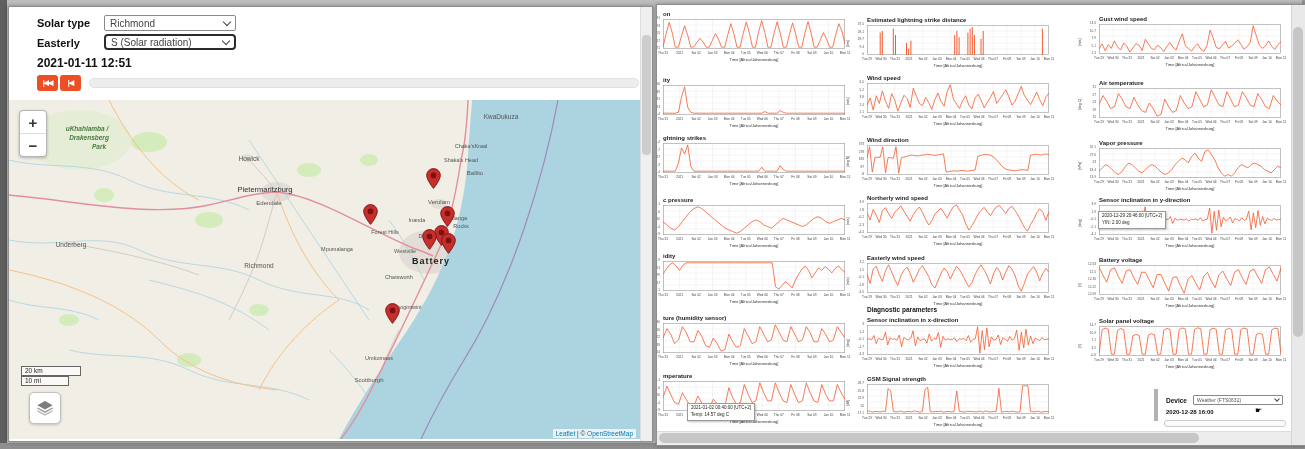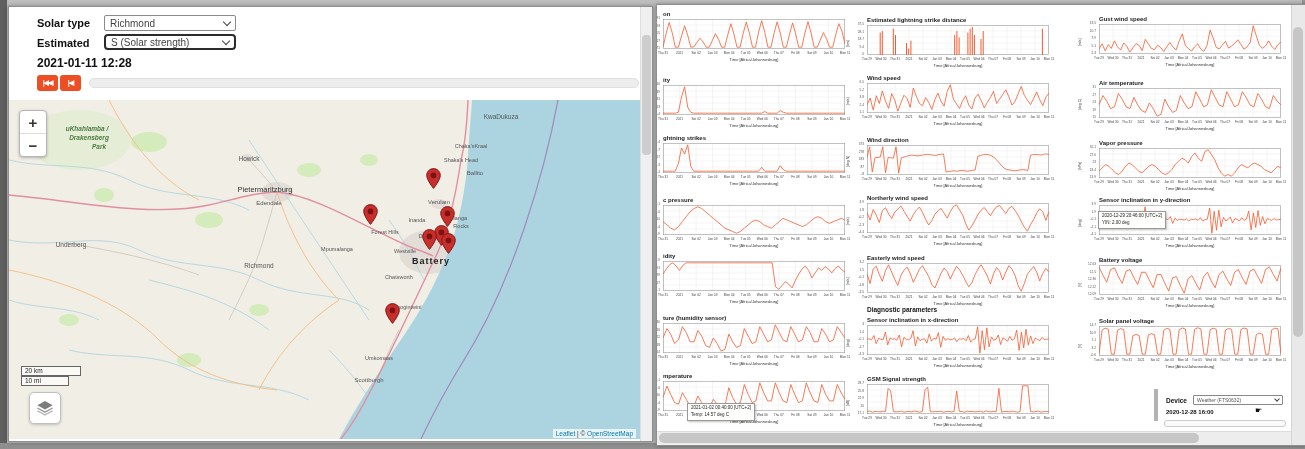--- a/index.html
+++ b/index.html
@@ -94,26 +94,26 @@
   <div class="edge-left"></div>
   <div class="edge-right"></div>
   <div class="edge-bottom"></div>
 
   <div class="win" id="win-left">
     <span class="lbl" style="left:28px;top:10px">Solar type</span>
     <div class="sel" style="left:95px;top:8px">
       <span>Richmond</span>
       <span class="car"></span>
     </div>
-    <span class="lbl" style="left:28px;top:30px">Estimated</span>
+    <span class="lbl" style="left:28px;top:30px">Easterly</span>
     <div class="sel hl" style="left:95px;top:27px">
-      <span>S (Solar strength)</span>
+      <span>S (Solar radiation)</span>
       <span class="car"></span>
     </div>
-    <span class="datetime" style="left:28px;top:49px">2021-01-11 12:28</span>
+    <span class="datetime" style="left:28px;top:49px">2021-01-11 12:51</span>
 
     <div class="pbtn" style="left:28px;top:68px">
       <span>|◀◀</span>
     </div>
     <div class="pbtn" style="left:51px;top:68px">
       <span>|◀</span>
     </div>
     <div class="slider-track" style="left:80px;top:71px;width:548px"></div>
 
     <div id="map">

